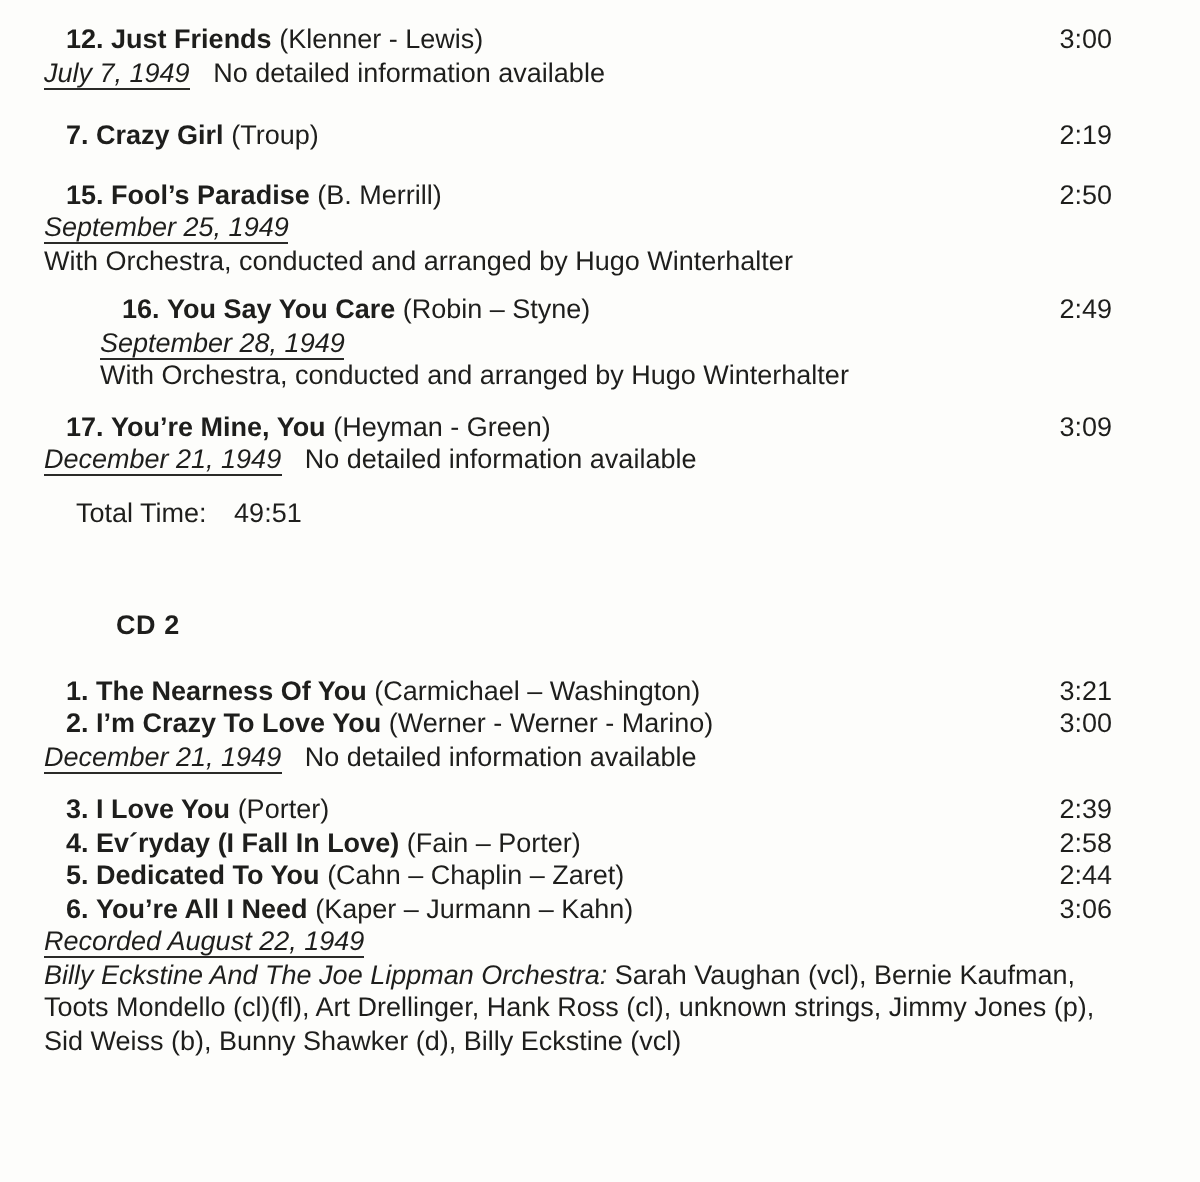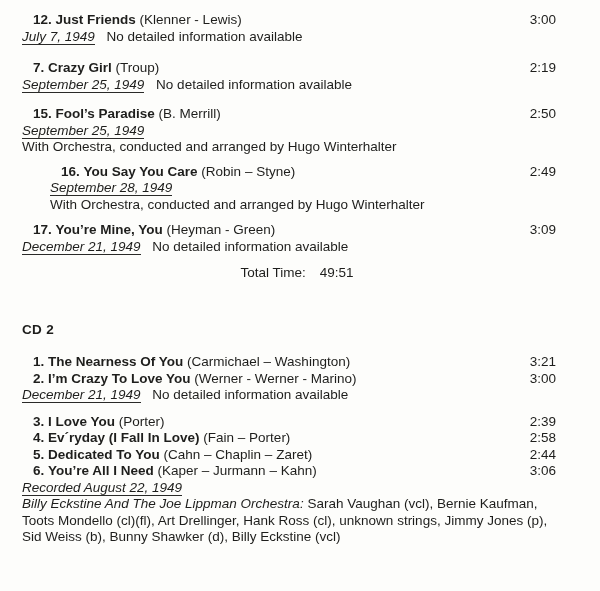--- a/index.html
+++ b/index.html
@@ -16,39 +16,39 @@
     width: 600px; height: 591px;
     padding: 12px 44px 10px 22px;
   }
   .block { }
   .mb15 { margin-bottom: 15px; }
   .mb13 { margin-bottom: 13px; }
   .mb10 { margin-bottom: 10px; }
   .mb9  { margin-bottom: 9px; margin-left: 28px; }
   .mb8  { margin-bottom: 8px; }
   .mb40 { margin-bottom: 40px; }
-  .mb16 { margin-bottom: 16px; }
+  .mb16 { margin-bottom: 16px; margin-left: 36px; }
   .track {
     display: flex;
     justify-content: space-between;
     align-items: baseline;
     padding-left: 11px;
   }
   .tleft { flex: 1 1 auto; white-space: nowrap; }
   .tnum, .ttitle { font-weight: bold; text-align: center; }
   .ttime { flex: 0 0 auto; margin-left: 8px; }
   .info { }
   .date {
     border-bottom: 1.2px solid #2a2a28;
     padding-bottom: 0px;
     font-style: italic;
   }
   .note { margin-left: 8px; }
   .plain { }
-  .total-line { padding-left: 16px; text-align: center; }
+  .total-line { padding-left: 16px; }
   .total-value { margin-left: 10px; }
   .cd-header { font-weight: bold; letter-spacing: 0.3px; }
   .personnel-lead { font-style: italic; }
 </style>
 </head>
 <body>
 
 <div class="page">
 
   <div class="block mb15">
@@ -68,24 +68,20 @@
 
   <div class="block mb13">
     <div class="track">
       <span class="tleft">
         <span class="tnum">7.</span>
         <span class="ttitle">Crazy Girl</span>
         <span class="tcomp">(Troup)</span>
       </span>
       <span class="ttime">2:19</span>
     </div>
-    <div class="info">
-      <span class="date">September 25, 1949</span>
-      <span class="note">No detailed information available</span>
-    </div>
   </div>
 
   <div class="block mb8">
     <div class="track">
       <span class="tleft">
         <span class="tnum">15.</span>
         <span class="ttitle">Fool’s Paradise</span>
         <span class="tcomp">(B. Merrill)</span>
       </span>
       <span class="ttime">2:50</span>

